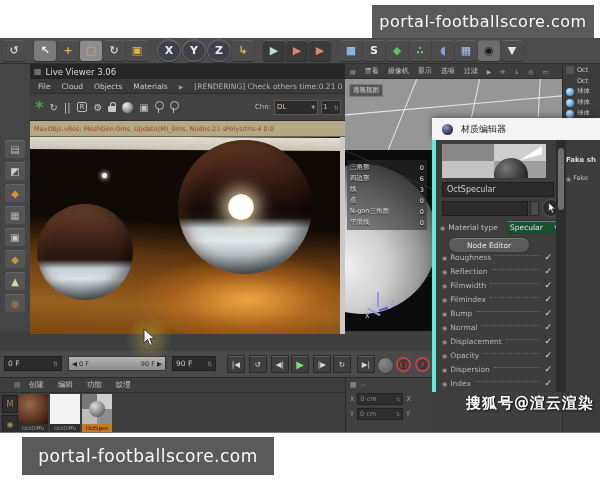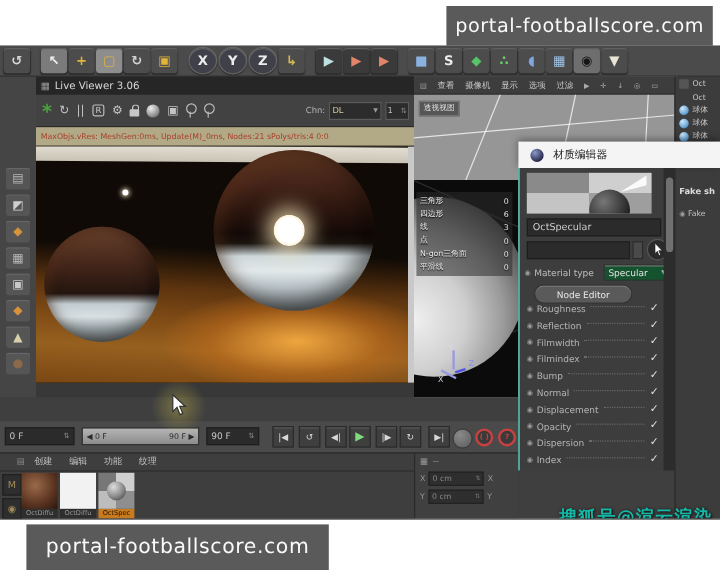--- a/index.html
+++ b/index.html
@@ -4,22 +4,22 @@
 <style>
   html,body{margin:0;padding:0;background:#fff;}
   #stage{position:relative;width:600px;height:480px;background:#fff;overflow:hidden;
          font-family:"DejaVu Sans",sans-serif;-webkit-font-smoothing:antialiased;}
   .abs{position:absolute;}
   
   .wm-box{background:#5a5a5a;color:#fafafa;display:flex;align-items:center;justify-content:center;
           letter-spacing:.5px;}
   #wm-top{left:372px;top:5px;width:222px;height:33px;font-size:16px;}
   #wm-bottom{left:22px;top:437px;width:252px;height:38px;font-size:17px;}
-  #wm-overlay{right:6px;top:356px;z-index:40;color:#14b8a6;font-size:15px;font-weight:bold;
-              text-shadow:0 0 2px #222,1px 1px 2px #111;letter-spacing:1px;margin-top:28px;}
+  #wm-overlay{right:6px;top:356px;z-index:40;color:#ffffff;font-size:15px;font-weight:bold;
+              text-shadow:0 0 2px #222,1px 1px 2px #111;letter-spacing:1px;}
   
   #app{left:0;top:38px;width:600px;height:394px;background:#3f3f3f;overflow:hidden;border-bottom:1px solid #777;}
   
   #topbar{left:0;top:0;width:600px;height:26px;background:#4b4b4b;display:flex;align-items:center;
           padding-left:3px;box-sizing:border-box;border-bottom:1px solid #2e2e2e;}
   .ticon{width:22px;height:21px;margin-right:1px;border-radius:3px;background:#4c4c4c;
          box-shadow:inset 0 1px 0 #5f5f5f,0 1px 1px #2d2d2d;display:flex;align-items:center;justify-content:center;}
   .ticon span{font-size:11px;line-height:1;font-weight:bold;}
   .ticon.sep{width:7px;background:transparent;box-shadow:none;}
   .ticon.round{border-radius:50%;border:1px solid #666;}
@@ -121,21 +121,21 @@
               align-items:center;white-space:nowrap;}
   #fake-radio .rg{color:#9a9a9a;font-size:6px;}
   
   #me-title{left:432px;top:80px;width:168px;height:22px;background:#f4f4f4;z-index:6;display:flex;
             align-items:center;gap:8px;padding-left:10px;box-sizing:border-box;
             box-shadow:0 -2px 6px rgba(0,0,0,.35);}
   #me-title .mball{width:11px;height:11px;border-radius:50%;
     background:radial-gradient(circle at 35% 30%,#8a9ac8,#2a2a50 70%,#11112a);}
   #me-title .mtxt{font-size:9px;color:#1a1a1a;}
   #me-body{left:432px;top:102px;width:130px;height:252px;background:#3d3d3d;z-index:6;
-           border-left:1px solid #5eead4;overflow:hidden;}
+           border-left:4px solid #5eead4;overflow:hidden;}
   #me-preview{position:absolute;left:6px;top:4px;width:104px;height:34px;overflow:hidden;
     background:conic-gradient(#cfcfcf 25%,#9e9e9e 0 50%,#c4c4c4 0 75%,#8a8a8a 0);}
   #me-prev-sphere{position:absolute;right:18px;bottom:-14px;width:34px;height:34px;border-radius:50%;
     background:radial-gradient(circle at 35% 30%,#777,#222 70%,#000);}
   #me-prev-tri{position:absolute;right:4px;top:2px;width:22px;height:14px;background:#fafafa;
     clip-path:polygon(100% 0,0 100%,100% 60%);}
   .me-field{position:absolute;background:#2b2b2b;border:1px solid #1e1e1e;color:#cccccc;font-size:8px;
             display:flex;align-items:center;padding-left:4px;box-sizing:border-box;}
   #me-name{left:6px;top:42px;width:112px;height:15px;}
   #me-field2{left:6px;top:61px;width:86px;height:15px;}
@@ -371,20 +371,28 @@
             <span style="color: rgb(138, 106, 74);">●</span>
           </div>
         </div>
     </div>
 
     <div class="abs" id="lv">
       <div id="lv-title">
         <span class="wicon">▦</span>
         <span>Live Viewer 3.06</span>
       </div>
+      <div id="lv-menu">
+        <span>File</span>
+        <span>Cloud</span>
+        <span>Objects</span>
+        <span>Materials</span>
+        <span class="marrow">▶</span>
+        <span class="rstat">[RENDERING] Check others time:0.21 0</span>
+      </div>
       <div id="lv-tools">
         <span class="lvt" id="octane-fan">*</span>
         <span class="lvt">↻</span>
         <span class="lvt">||</span>
         <span class="lvt" id="lv-region-btn">R</span>
         <span class="lvt">⚙</span>
         <span class="lock"></span>
         <span class="sphere-ico"></span>
         <span class="lvt">▣</span>
         <span class="pin"></span>

